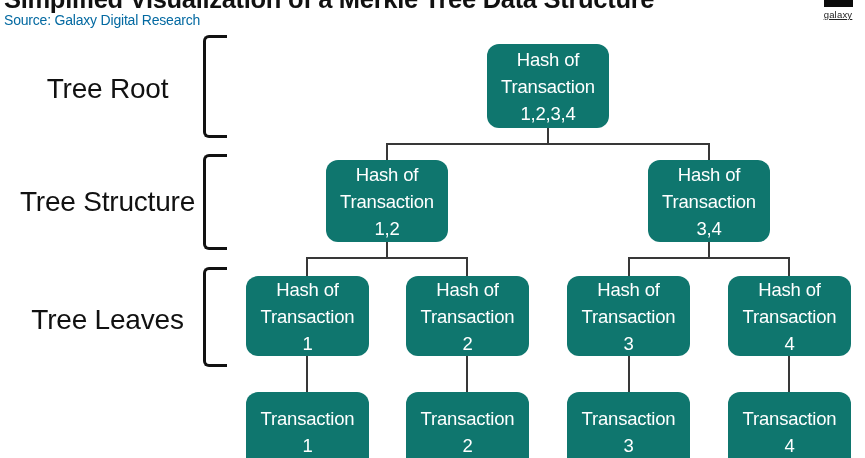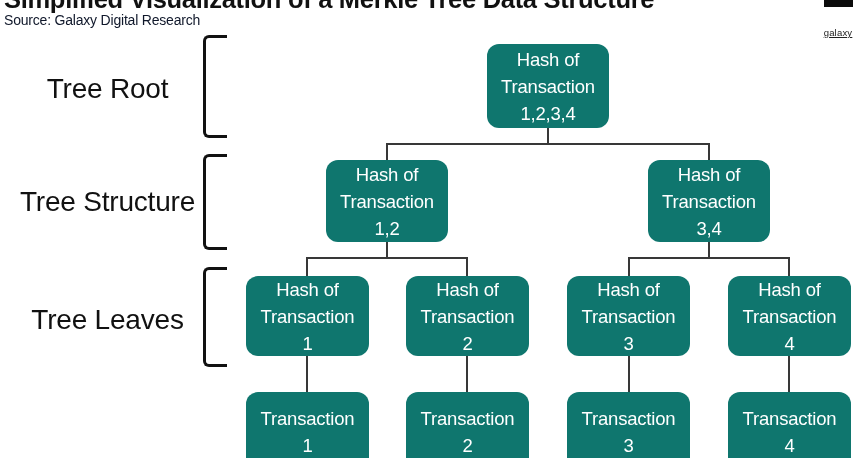--- a/index.html
+++ b/index.html
@@ -10,28 +10,28 @@
     background:#ffffff;
     font-family:"Liberation Sans", sans-serif;
   }
   .title{
     position:absolute;left:4px;top:-15px;margin:0;
     font-size:25.5px;font-weight:700;color:#111;
     letter-spacing:-0.3px;white-space:nowrap;
   }
   .source{
     position:absolute;left:4px;top:12px;
-    font-size:14px;color:#0f172a;letter-spacing:-0.2px;white-space:nowrap;
+    font-size:14px;color:#0369a1;letter-spacing:-0.2px;white-space:nowrap;
   }
   .logo{
     position:absolute;top:0;right:7px;width:40px;
     display:flex;flex-direction:column;align-items:center;
   }
   .logo-mark{width:29px;height:7px;background:#0b0b0b;}
-  .logo-text{font-size:9.5px;color:#222;margin-top:20px;letter-spacing:0.2px;text-decoration:underline;}
+  .logo-text{font-size:9.5px;color:#222;margin-top:2px;letter-spacing:0.2px;text-decoration:underline;}
   .row-label{
     position:absolute;left:0;width:215px;
     transform:translateY(-50%);
     text-align:center;font-size:28px;color:#111;letter-spacing:-0.2px;
   }
   .bracket{
     position:absolute;left:203px;width:24px;
     border-left:3px solid #111;
     border-top:3px solid #111;
     border-bottom:3px solid #111;

